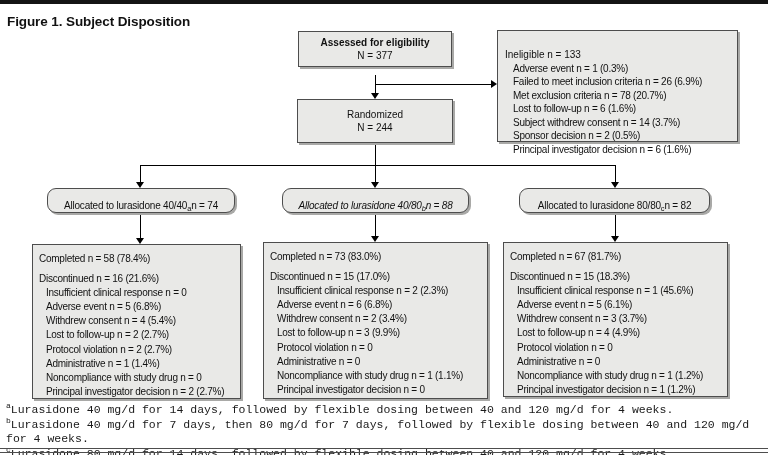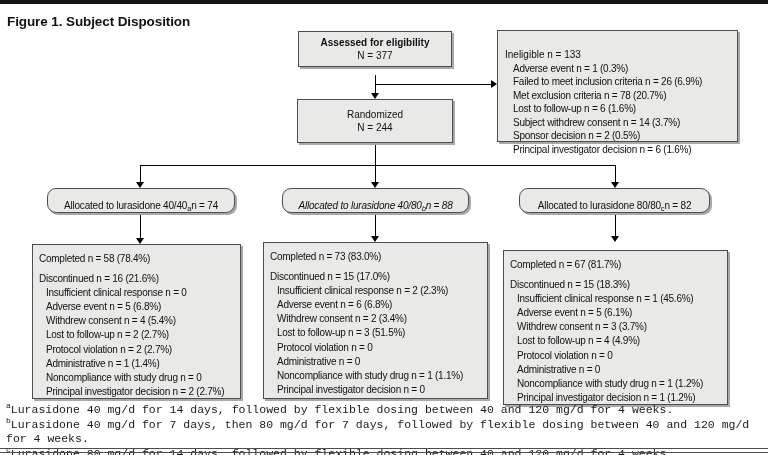--- a/index.html
+++ b/index.html
@@ -99,28 +99,28 @@
   <div class="row indent">Noncompliance with study drug n = 0</div>
   <div class="row indent">Principal investigator decision n = 2 (2.7%)</div>
 </div>
 
 <div class="box detail" style="left:263px;top:242px;width:225px;height:157px;">
   <div class="row">Completed n = 73 (83.0%)</div>
   <div class="row gap">Discontinued n = 15 (17.0%)</div>
   <div class="row indent">Insufficient clinical response n = 2 (2.3%)</div>
   <div class="row indent">Adverse event n = 6 (6.8%)</div>
   <div class="row indent">Withdrew consent n = 2 (3.4%)</div>
-  <div class="row indent">Lost to follow-up n = 3 (51.5%)</div>
+  <div class="row indent">Lost to follow-up n = 3 (9.9%)</div>
   <div class="row indent">Protocol violation n = 0</div>
   <div class="row indent">Administrative n = 0</div>
   <div class="row indent">Noncompliance with study drug n = 1 (1.1%)</div>
   <div class="row indent">Principal investigator decision n = 0</div>
 </div>
 
-<div class="box detail" style="left:503px;top:242px;width:225px;height:155px;margin-top:8px;">
+<div class="box detail" style="left:503px;top:242px;width:225px;height:155px;">
   <div class="row">Completed n = 67 (81.7%)</div>
   <div class="row gap">Discontinued n = 15 (18.3%)</div>
   <div class="row indent">Insufficient clinical response n = 1 (45.6%)</div>
   <div class="row indent">Adverse event n = 5 (6.1%)</div>
   <div class="row indent">Withdrew consent n = 3 (3.7%)</div>
   <div class="row indent">Lost to follow-up n = 4 (4.9%)</div>
   <div class="row indent">Protocol violation n = 0</div>
   <div class="row indent">Administrative n = 0</div>
   <div class="row indent">Noncompliance with study drug n = 1 (1.2%)</div>
   <div class="row indent">Principal investigator decision n = 1 (1.2%)</div>

